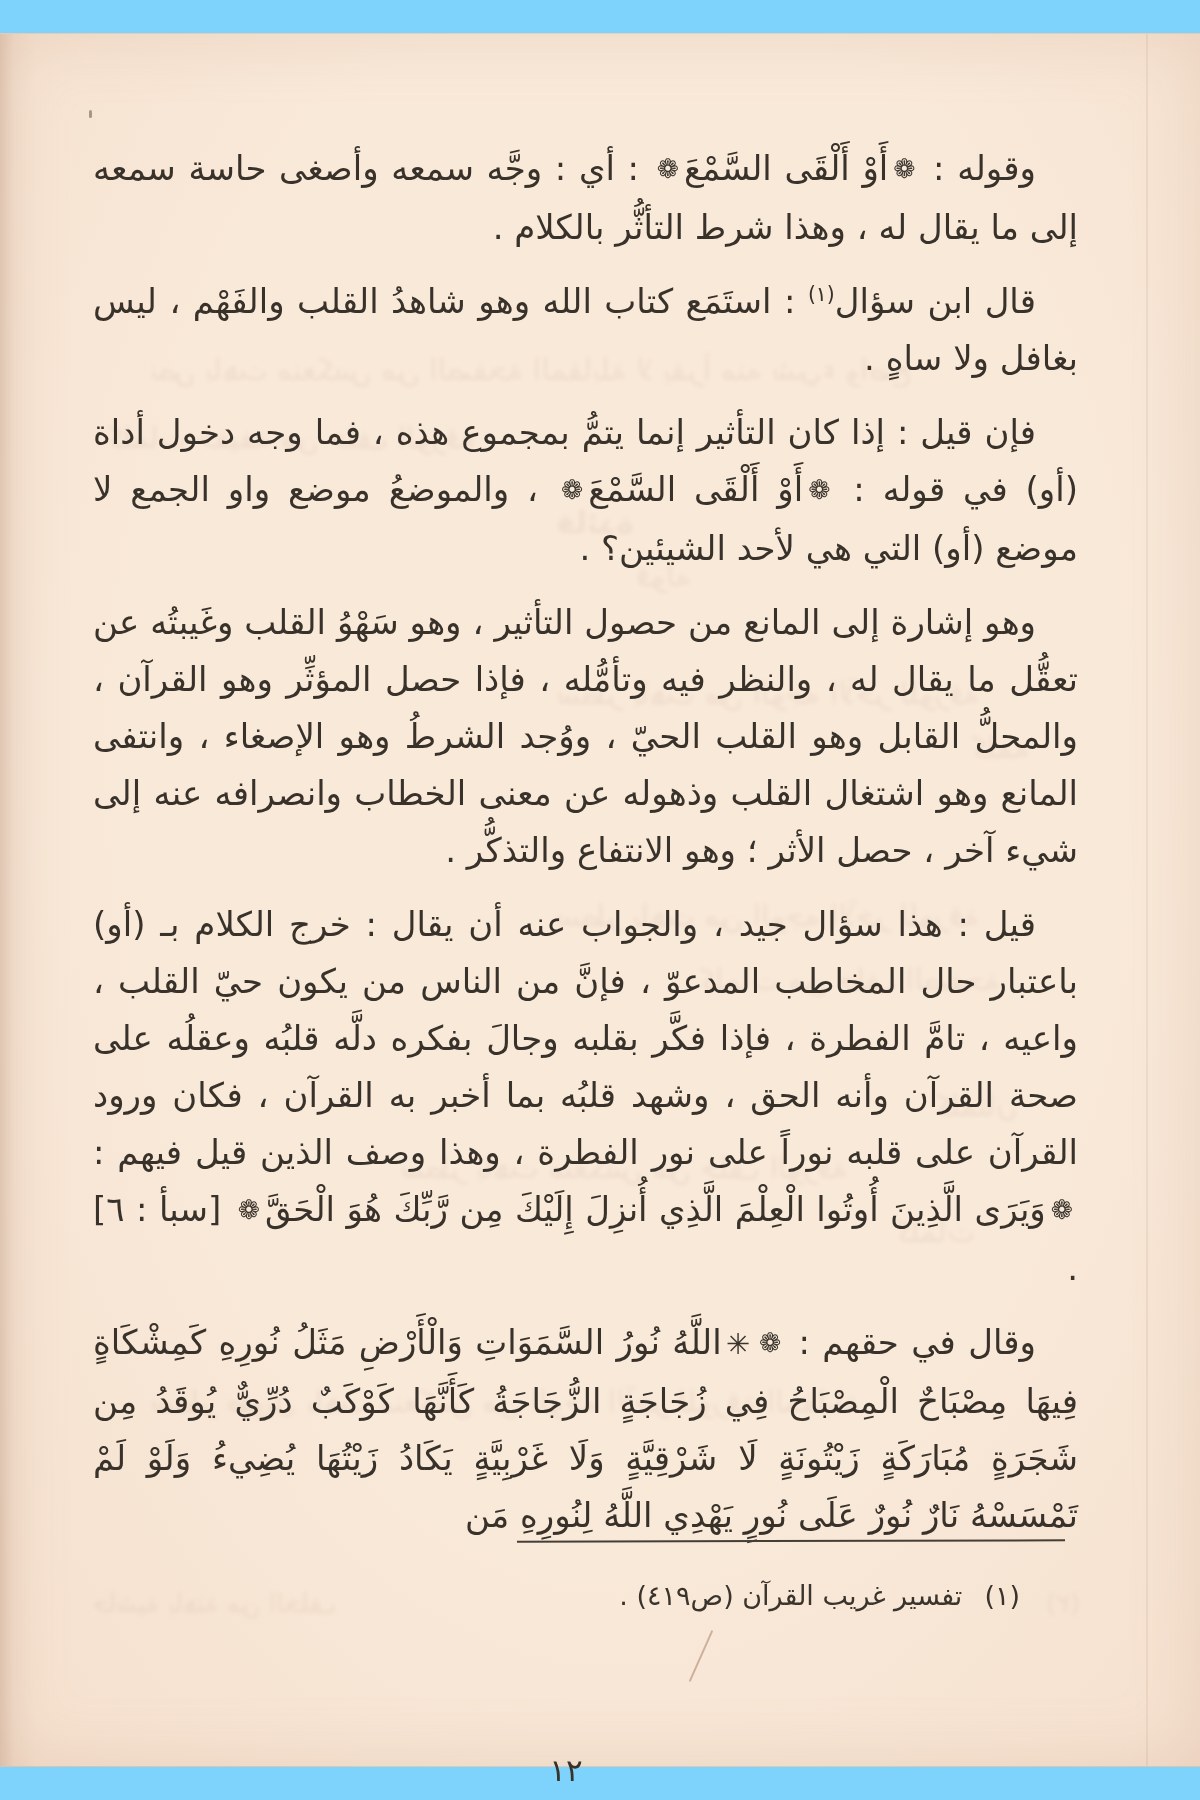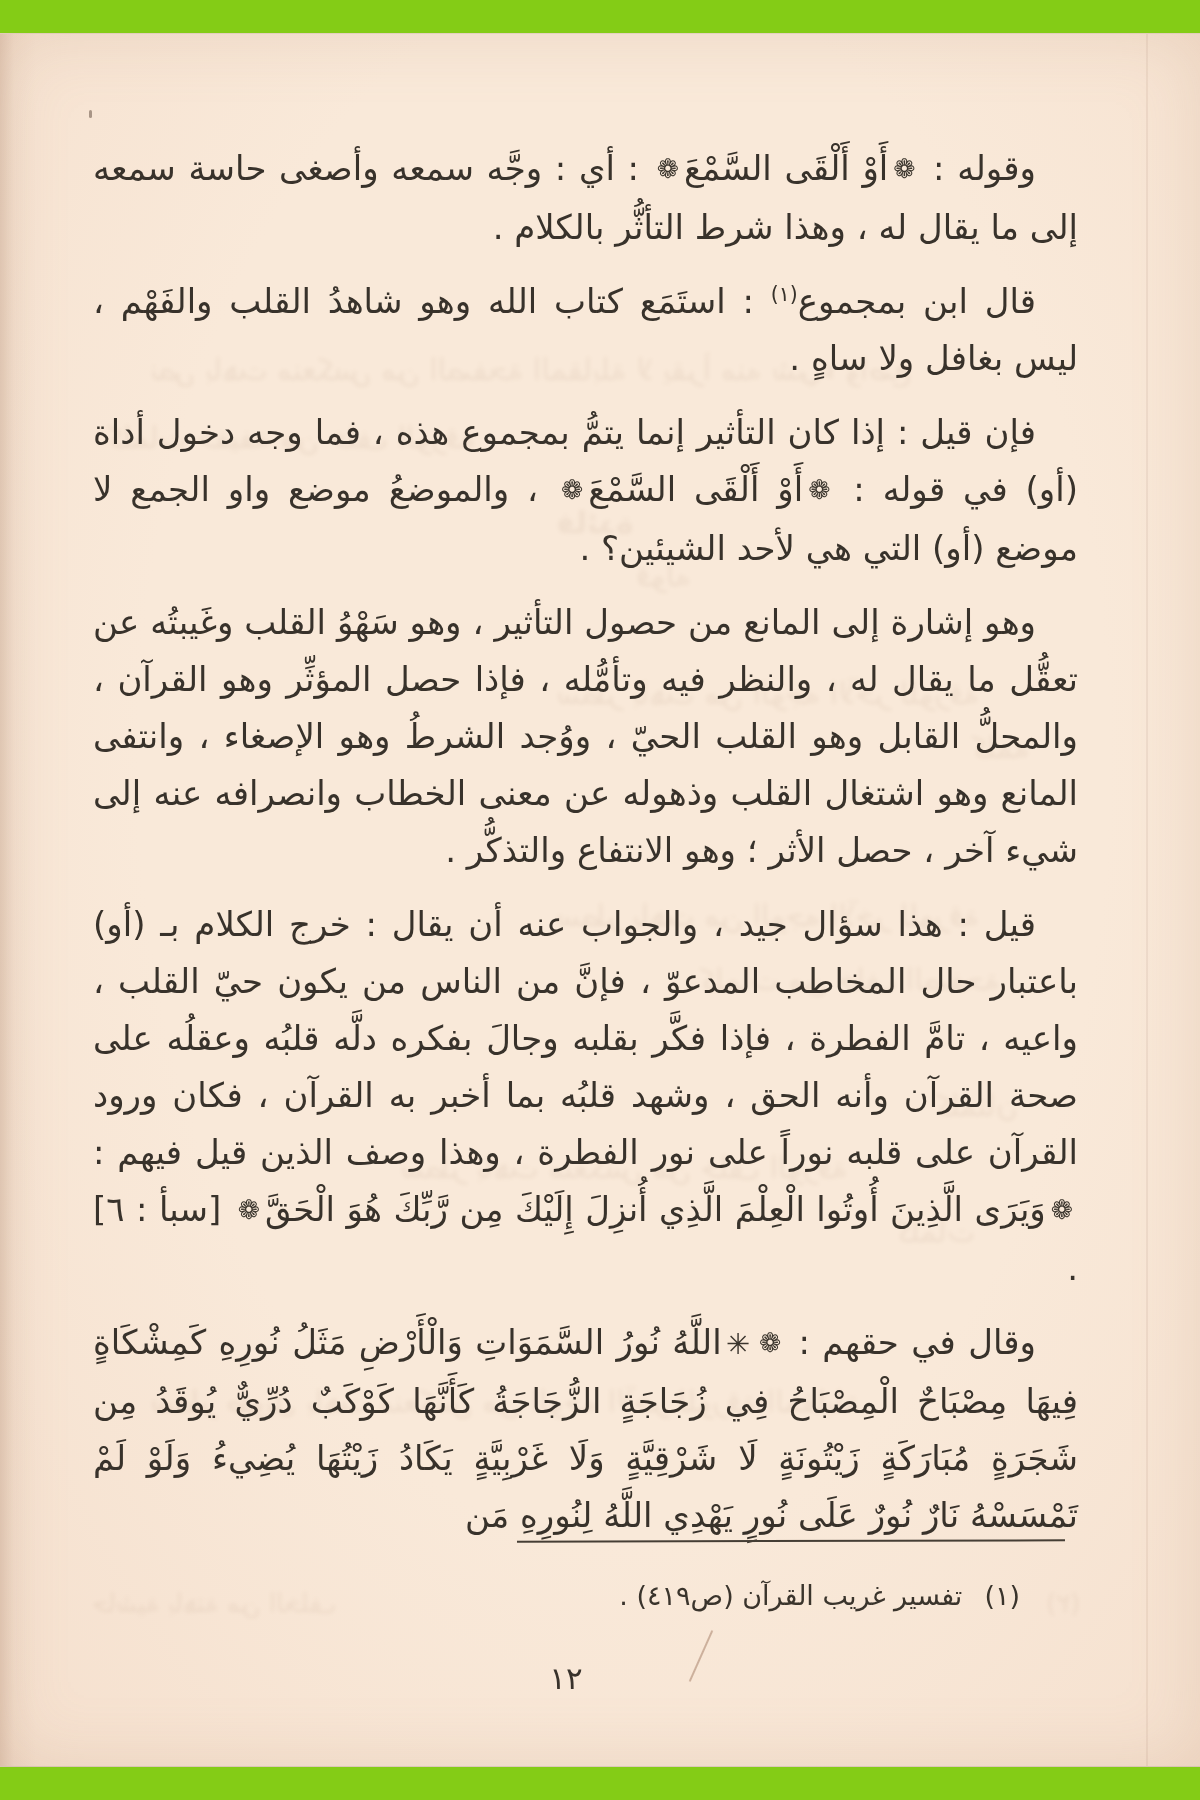--- a/index.html
+++ b/index.html
@@ -1,18 +1,18 @@
 <!DOCTYPE html>
 <html lang="ar" dir="rtl"><head>
 <meta charset="utf-8">
 <style>
   html,body{margin:0;padding:0;background:#fdfcfa;}
   .screen{
     position:relative;width:1200px;height:1800px;overflow:hidden;
-    background:#84cc16;
+    background:#7dd3fc;
     font-family:"DejaVu Sans",sans-serif;
     direction:rtl;
   }
   
   .paper{
     position:absolute;left:0;top:33px;width:1200px;height:1732px;
     background:radial-gradient(ellipse at 52% 42%, #f9e9d9 55%, #f5e0ce 100%);
     box-shadow:inset 0 0 70px rgba(186,142,110,0.20);
     border-top:1px solid rgba(120,90,70,0.15);
     border-bottom:1px solid rgba(120,90,70,0.22);
@@ -62,21 +62,21 @@
     position:absolute;top:1540px;right:135px;width:548px;height:2px;
     background:#453e35;transform:rotate(-0.15deg);
   }
   .footnote{
     position:absolute;top:1576px;right:180px;width:860px;
     color:#3a342c;font-size:27px;line-height:40px;direction:rtl;
   }
   .fn-marker{margin-left:22px;}
   
   .page-number{
-    position:absolute;top:1660px;left:466px;width:200px;
+    position:absolute;top:1752px;left:466px;width:200px;
     text-align:center;color:#38322b;font-size:31px;
   }
   
   .scratch{
     position:absolute;top:1628px;left:700px;width:2px;height:56px;
     background:rgba(150,108,84,0.45);transform:rotate(24deg);border-radius:2px;
     filter:blur(0.5px);
   }
   .speck{
     position:absolute;top:110px;left:89px;width:3px;height:8px;
@@ -105,21 +105,21 @@
       <div class="ghost g8">كلمتان</div>
       <div class="ghost g9">سطر باهت منعكس من خلف الورقة</div>
       <div class="ghost g10">كلمات</div>
       <div class="ghost g11">سطر طويل باهت منعكس من الوجه الآخر للورقة المقابلة</div>
       <div class="ghost g12">حاشية باهتة من الخلف</div>
       <div class="ghost g13">(٢)</div>
     </div>
 
   <div class="text-block" id="text-block">
       <p class="para"><span class="plain">وقوله : </span><span class="qb">❁</span><span class="quran">أَوْ أَلْقَى السَّمْعَ</span><span class="qb">❁</span><span class="plain"> : أي : وجَّه سمعه وأصغى حاسة سمعه إلى ما يقال له ، وهذا شرط التأثُّر بالكلام .</span></p>
-      <p class="para"><span class="plain">قال ابن بمجموع</span><sup class="fnref">(١)</sup><span class="plain"> : استَمَع كتاب الله وهو شاهدُ القلب والفَهْم ، ليس بغافل ولا ساهٍ .</span></p>
+      <p class="para"><span class="plain">قال ابن سؤال</span><sup class="fnref">(١)</sup><span class="plain"> : استَمَع كتاب الله وهو شاهدُ القلب والفَهْم ، ليس بغافل ولا ساهٍ .</span></p>
       <p class="para"><span class="plain">فإن قيل : إذا كان التأثير إنما يتمُّ بمجموع هذه ، فما وجه دخول أداة (أو) في قوله : </span><span class="qb">❁</span><span class="quran">أَوْ أَلْقَى السَّمْعَ</span><span class="qb">❁</span><span class="plain"> ، والموضعُ موضع واو الجمع لا موضع (أو) التي هي لأحد الشيئين؟ .</span></p>
       <p class="para"><span class="plain">وهو إشارة إلى المانع من حصول التأثير ، وهو سَهْوُ القلب وغَيبتُه عن تعقُّل ما يقال له ، والنظر فيه وتأمُّله ، فإذا حصل المؤثِّر وهو القرآن ، والمحلُّ القابل وهو القلب الحيّ ، ووُجد الشرطُ وهو الإصغاء ، وانتفى المانع وهو اشتغال القلب وذهوله عن معنى الخطاب وانصرافه عنه إلى شيء آخر ، حصل الأثر ؛ وهو الانتفاع والتذكُّر .</span></p>
       <p class="para"><span class="plain">قيل : هذا سؤال جيد ، والجواب عنه أن يقال : خرج الكلام بـ (أو) باعتبار حال المخاطب المدعوّ ، فإنَّ من الناس من يكون حيّ القلب ، واعيه ، تامَّ الفطرة ، فإذا فكَّر بقلبه وجالَ بفكره دلَّه قلبُه وعقلُه على صحة القرآن وأنه الحق ، وشهد قلبُه بما أخبر به القرآن ، فكان ورود القرآن على قلبه نوراً على نور الفطرة ، وهذا وصف الذين قيل فيهم : </span><span class="qb">❁</span><span class="quran">وَيَرَى الَّذِينَ أُوتُوا الْعِلْمَ الَّذِي أُنزِلَ إِلَيْكَ مِن رَّبِّكَ هُوَ الْحَقَّ</span><span class="qb">❁</span><span class="plain"> [سبأ : ٦] .</span></p>
       <p class="para"><span class="plain">وقال في حقهم : </span><span class="qb">❁</span><span class="rub">✳</span><span class="quran">اللَّهُ نُورُ السَّمَوَاتِ وَالْأَرْضِ مَثَلُ نُورِهِ كَمِشْكَاةٍ فِيهَا مِصْبَاحٌ الْمِصْبَاحُ فِي زُجَاجَةٍ الزُّجَاجَةُ كَأَنَّهَا كَوْكَبٌ دُرِّيٌّ يُوقَدُ مِن شَجَرَةٍ مُبَارَكَةٍ زَيْتُونَةٍ لَا شَرْقِيَّةٍ وَلَا غَرْبِيَّةٍ يَكَادُ زَيْتُهَا يُضِيءُ وَلَوْ لَمْ تَمْسَسْهُ نَارٌ نُورٌ عَلَى نُورٍ يَهْدِي اللَّهُ لِنُورِهِ مَن</span></p>
     </div>
 
   <div class="footnote-rule"></div>
 
   <div class="footnote">
     <span class="fn-marker">(١)</span><span class="fn-text">تفسير غريب القرآن (ص٤١٩) .</span>

